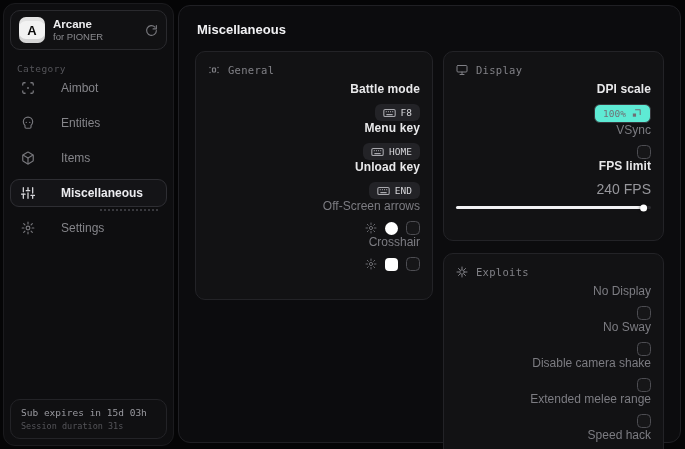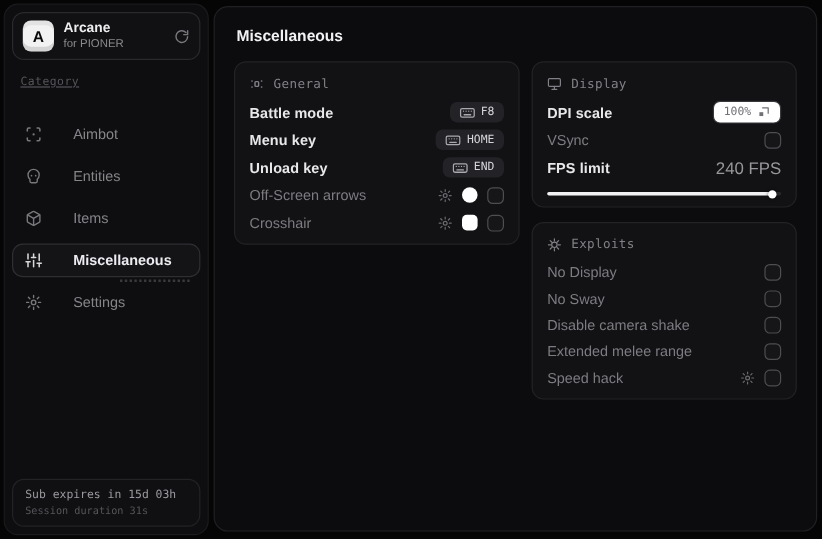--- a/index.html
+++ b/index.html
@@ -27,23 +27,23 @@
     display:flex; align-items:center; justify-content:center;
     color:#0a0a0a; font-weight:bold; font-size:13px;
     box-shadow:inset 0 -4px 0 rgba(0,0,0,.12), inset 0 4px 0 rgba(0,0,0,.06);
   }
   .side-header-text { flex:1; line-height:1.25; }
   .app-name { font-size:11.5px; font-weight:bold; color:#ececee; }
   .app-sub  { font-size:9.5px; color:#8a8a8e; }
   .sync-btn { color:#77777c; cursor:pointer; }
 
   .category-label {
-    margin:13px 0 24px 13px;
+    margin:13px 0 0 13px;
     font-family:"DejaVu Sans Mono", monospace;
-    font-size:9.5px; color:#55555a; letter-spacing:.4px;text-decoration:underline;
+    font-size:9.5px; color:#55555a; letter-spacing:.4px;
   }
   .nav { padding:0 6px; display:flex; flex-direction:column; gap:7px; }
   .nav-item {
     display:flex; align-items:center; gap:26px;
     padding:6px 10px; border-radius:9px; border:1px solid transparent;
     color:#85858a; font-size:12px; cursor:pointer; position:relative;
   }
   .nav-item .nv-icon { color:#77777c; }
   .nav-item.active {
     color:#ececf0; background:#141417; border-color:#2e2e33; font-weight:bold;
@@ -67,30 +67,30 @@
     background:#0c0c0e; border:1px solid #202024; border-radius:12px;
     padding:14px 16px;
   }
   .page-title { font-size:13px; font-weight:bold; color:#f2f2f4; margin:2px 0 14px 2px; }
   .cols { display:flex; gap:10px; align-items:flex-start; }
   .col-left  { width:238px; }
   .col-right { flex:1; display:flex; flex-direction:column; gap:12px; }
 
   .card {
     background:#121214; border:1px solid #232327; border-radius:10px;
-    padding:9px 12px 6px;
+    padding:9px 12px 28px;
   }
   .card-header {
     display:flex; align-items:center; gap:8px; margin:3px 0 6px;
     color:#808086; font-family:"DejaVu Sans Mono", monospace;
     font-size:10.5px; letter-spacing:.3px;
   }
   .row {
-    display:flex; align-items:center; justify-content:space-between;
-    min-height:23px; gap:8px;
+    display:flex; align-items:flex-end; justify-content:space-between;
+    min-height:23px; gap:8px;flex-direction:column;
   }
   .row-lite { min-height:22px; }
   .lbl-strong { font-size:12px; font-weight:bold; color:#e8e8ea; letter-spacing:.1px; }
   .lbl-dim    { font-size:12px; color:#7c7c82; }
 
   .key-pill {
     display:flex; align-items:center; gap:5px;
     background:#232327; border-radius:6px; padding:3px 8px;
     color:#d6d6da; font-family:"DejaVu Sans Mono", monospace; font-size:9.5px;
     cursor:pointer;
@@ -101,21 +101,21 @@
   .gear-sm { color:#6b6b70; cursor:pointer; }
   .swatch-sq { width:13px; height:13px; border-radius:4px; cursor:pointer; }
   .swatch-ci { width:13px; height:13px; border-radius:50%; cursor:pointer; }
   .checkbox {
     width:14px; height:14px; border:1.5px solid #4d4d52; border-radius:4.5px;
     background:rgba(255,255,255,.02); cursor:pointer; flex:none;
   }
 
   .dpi-pill {
     display:flex; align-items:center; gap:5px;
-    background:#ffffff; border:1px solid #37373c; border-radius:6px;
+    background:#5eead4; border:1px solid #37373c; border-radius:6px;
     padding:3px 8px; cursor:pointer;
     color:#707075; font-family:"DejaVu Sans Mono", monospace; font-size:9.5px;
   }
   .fps-value { font-size:14px; color:#97979c; }
 
   .slider { position:relative; height:9px; margin-top:6px; cursor:pointer; }
   .slider-rail {
     position:absolute; top:3px; left:0; right:0; height:3px;
     background:#2a2a2e; border-radius:2px;
   }

